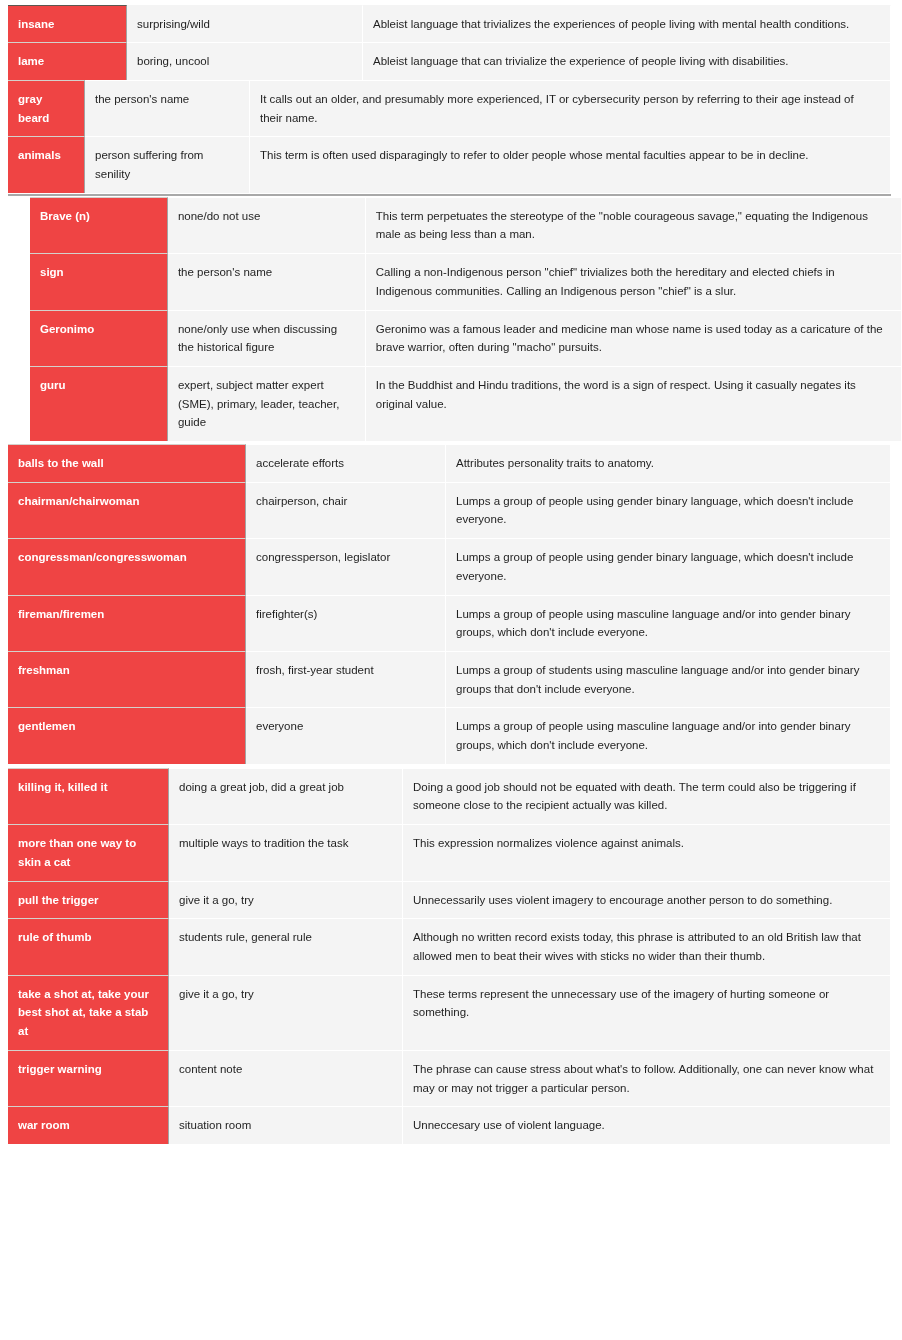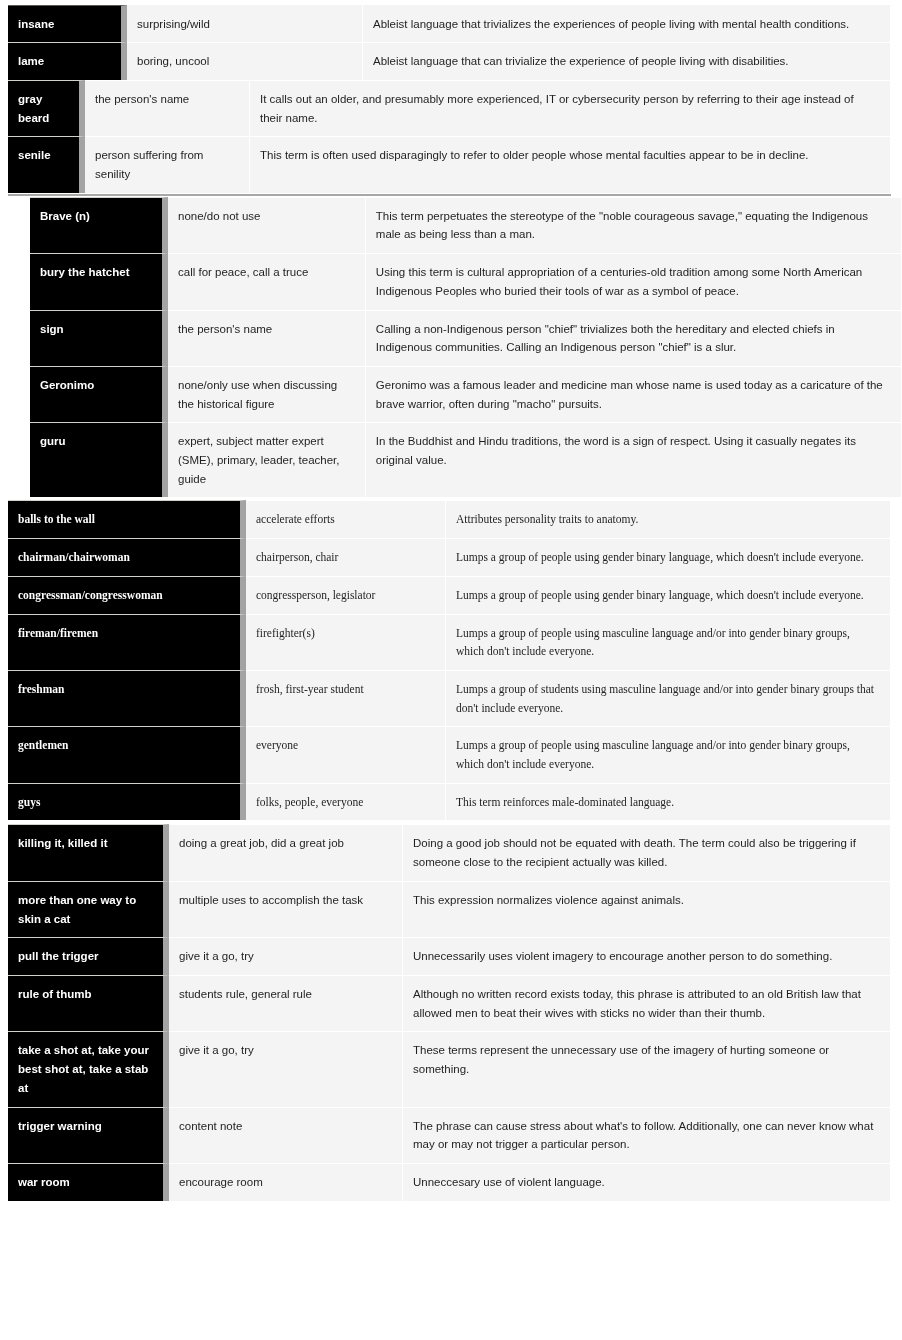--- a/index.html
+++ b/index.html
@@ -22,38 +22,38 @@
     border-top:1px solid #ffffff;
     border-right:1px solid #ffffff;
     padding:9px 11px 9px 10px;
     vertical-align:top;
     font-size:11.5px;
     line-height:18.7px;
     color:#1f1f1f;
     word-wrap:break-word;
   }
   .tbl td.term{
-    background:#000000;
+    background:#ef4444;
     color:#ffffff;
     font-weight:bold;
     border-top:1px solid #d4d1cc;
-    border-right:6px solid #a3a3a3;
+    border-right:1px solid #a3a3a3;
   }
   .tbl.first tr:first-child td{border-top-color:#f4f4f4;}
   .tbl.first tr:first-child td.term{border-top-color:#5c5750;}
   .section-divider{
     border:0;
     height:2px;
     background:#a8a8a8;
     width:883px;
     margin:1px 0 1px 8px;
   }
   .gap-0{margin-bottom:0;}
   .gap-3{margin-bottom:3px;margin-left:30px;}
-  .gap-4{margin-bottom:4px;font-family:Liberation Serif, serif;}
+  .gap-4{margin-bottom:4px;}
 </style>
 </head>
 <body>
 
 <div class="page">
   <table class="tbl first gap-0">
     <colgroup>
       <col style="width:119px">
       <col style="width:236px">
       <col style="width:528px">
@@ -77,45 +77,40 @@
       <col style="width:165px">
       <col style="width:641px">
     </colgroup>
     <tbody>
       <tr>
         <td class="cell term">gray beard</td>
         <td class="cell">the person's name</td>
         <td class="cell">It calls out an older, and presumably more experienced, IT or cybersecurity person by referring to their age instead of their name.</td>
       </tr>
       <tr>
-        <td class="cell term">senile</td>
+        <td class="cell term">animals</td>
         <td class="cell">person suffering from senility</td>
         <td class="cell">This term is often used disparagingly to refer to older people whose mental faculties appear to be in decline.</td>
       </tr>
     </tbody>
   </table>
   <hr class="section-divider">
   <table class="tbl gap-3">
     <colgroup>
       <col style="width:139px">
       <col style="width:200px">
       <col style="width:544px">
     </colgroup>
     <tbody>
       <tr>
         <td class="cell term">Brave (n)</td>
         <td class="cell">none/do not use</td>
         <td class="cell">This term perpetuates the stereotype of the "noble courageous savage," equating the Indigenous male as being less than a man.</td>
       </tr>
       <tr>
-        <td class="cell term">bury the hatchet</td>
-        <td class="cell">call for peace, call a truce</td>
-        <td class="cell">Using this term is cultural appropriation of a centuries-old tradition among some North American Indigenous Peoples who buried their tools of war as a symbol of peace.</td>
-      </tr>
-      <tr>
         <td class="cell term">sign</td>
         <td class="cell">the person's name</td>
         <td class="cell">Calling a non-Indigenous person "chief" trivializes both the hereditary and elected chiefs in Indigenous communities. Calling an Indigenous person "chief" is a slur.</td>
       </tr>
       <tr>
         <td class="cell term">Geronimo</td>
         <td class="cell">none/only use when discussing the historical figure</td>
         <td class="cell">Geronimo was a famous leader and medicine man whose name is used today as a caricature of the brave warrior, often during "macho" pursuits.</td>
       </tr>
       <tr>
@@ -155,42 +150,37 @@
       <tr>
         <td class="cell term">freshman</td>
         <td class="cell">frosh, first-year student</td>
         <td class="cell">Lumps a group of students using masculine language and/or into gender binary groups that don't include everyone.</td>
       </tr>
       <tr>
         <td class="cell term">gentlemen</td>
         <td class="cell">everyone</td>
         <td class="cell">Lumps a group of people using masculine language and/or into gender binary groups, which don't include everyone.</td>
       </tr>
-      <tr>
-        <td class="cell term">guys</td>
-        <td class="cell">folks, people, everyone</td>
-        <td class="cell">This term reinforces male-dominated language.</td>
-      </tr>
     </tbody>
   </table>
   <table class="tbl gap-0">
     <colgroup>
       <col style="width:161px">
       <col style="width:234px">
       <col style="width:488px">
     </colgroup>
     <tbody>
       <tr>
         <td class="cell term">killing it, killed it</td>
         <td class="cell">doing a great job, did a great job</td>
         <td class="cell">Doing a good job should not be equated with death. The term could also be triggering if someone close to the recipient actually was killed.</td>
       </tr>
       <tr>
         <td class="cell term">more than one way to skin a cat</td>
-        <td class="cell">multiple uses to accomplish the task</td>
+        <td class="cell">multiple ways to tradition the task</td>
         <td class="cell">This expression normalizes violence against animals.</td>
       </tr>
       <tr>
         <td class="cell term">pull the trigger</td>
         <td class="cell">give it a go, try</td>
         <td class="cell">Unnecessarily uses violent imagery to encourage another person to do something.</td>
       </tr>
       <tr>
         <td class="cell term">rule of thumb</td>
         <td class="cell">students rule, general rule</td>
@@ -201,18 +191,18 @@
         <td class="cell">give it a go, try</td>
         <td class="cell">These terms represent the unnecessary use of the imagery of hurting someone or something.</td>
       </tr>
       <tr>
         <td class="cell term">trigger warning</td>
         <td class="cell">content note</td>
         <td class="cell">The phrase can cause stress about what's to follow. Additionally, one can never know what may or may not trigger a particular person.</td>
       </tr>
       <tr>
         <td class="cell term">war room</td>
-        <td class="cell">encourage room</td>
+        <td class="cell">situation room</td>
         <td class="cell">Unneccesary use of violent language.</td>
       </tr>
     </tbody>
   </table>
 </div>
 
 </body></html>

